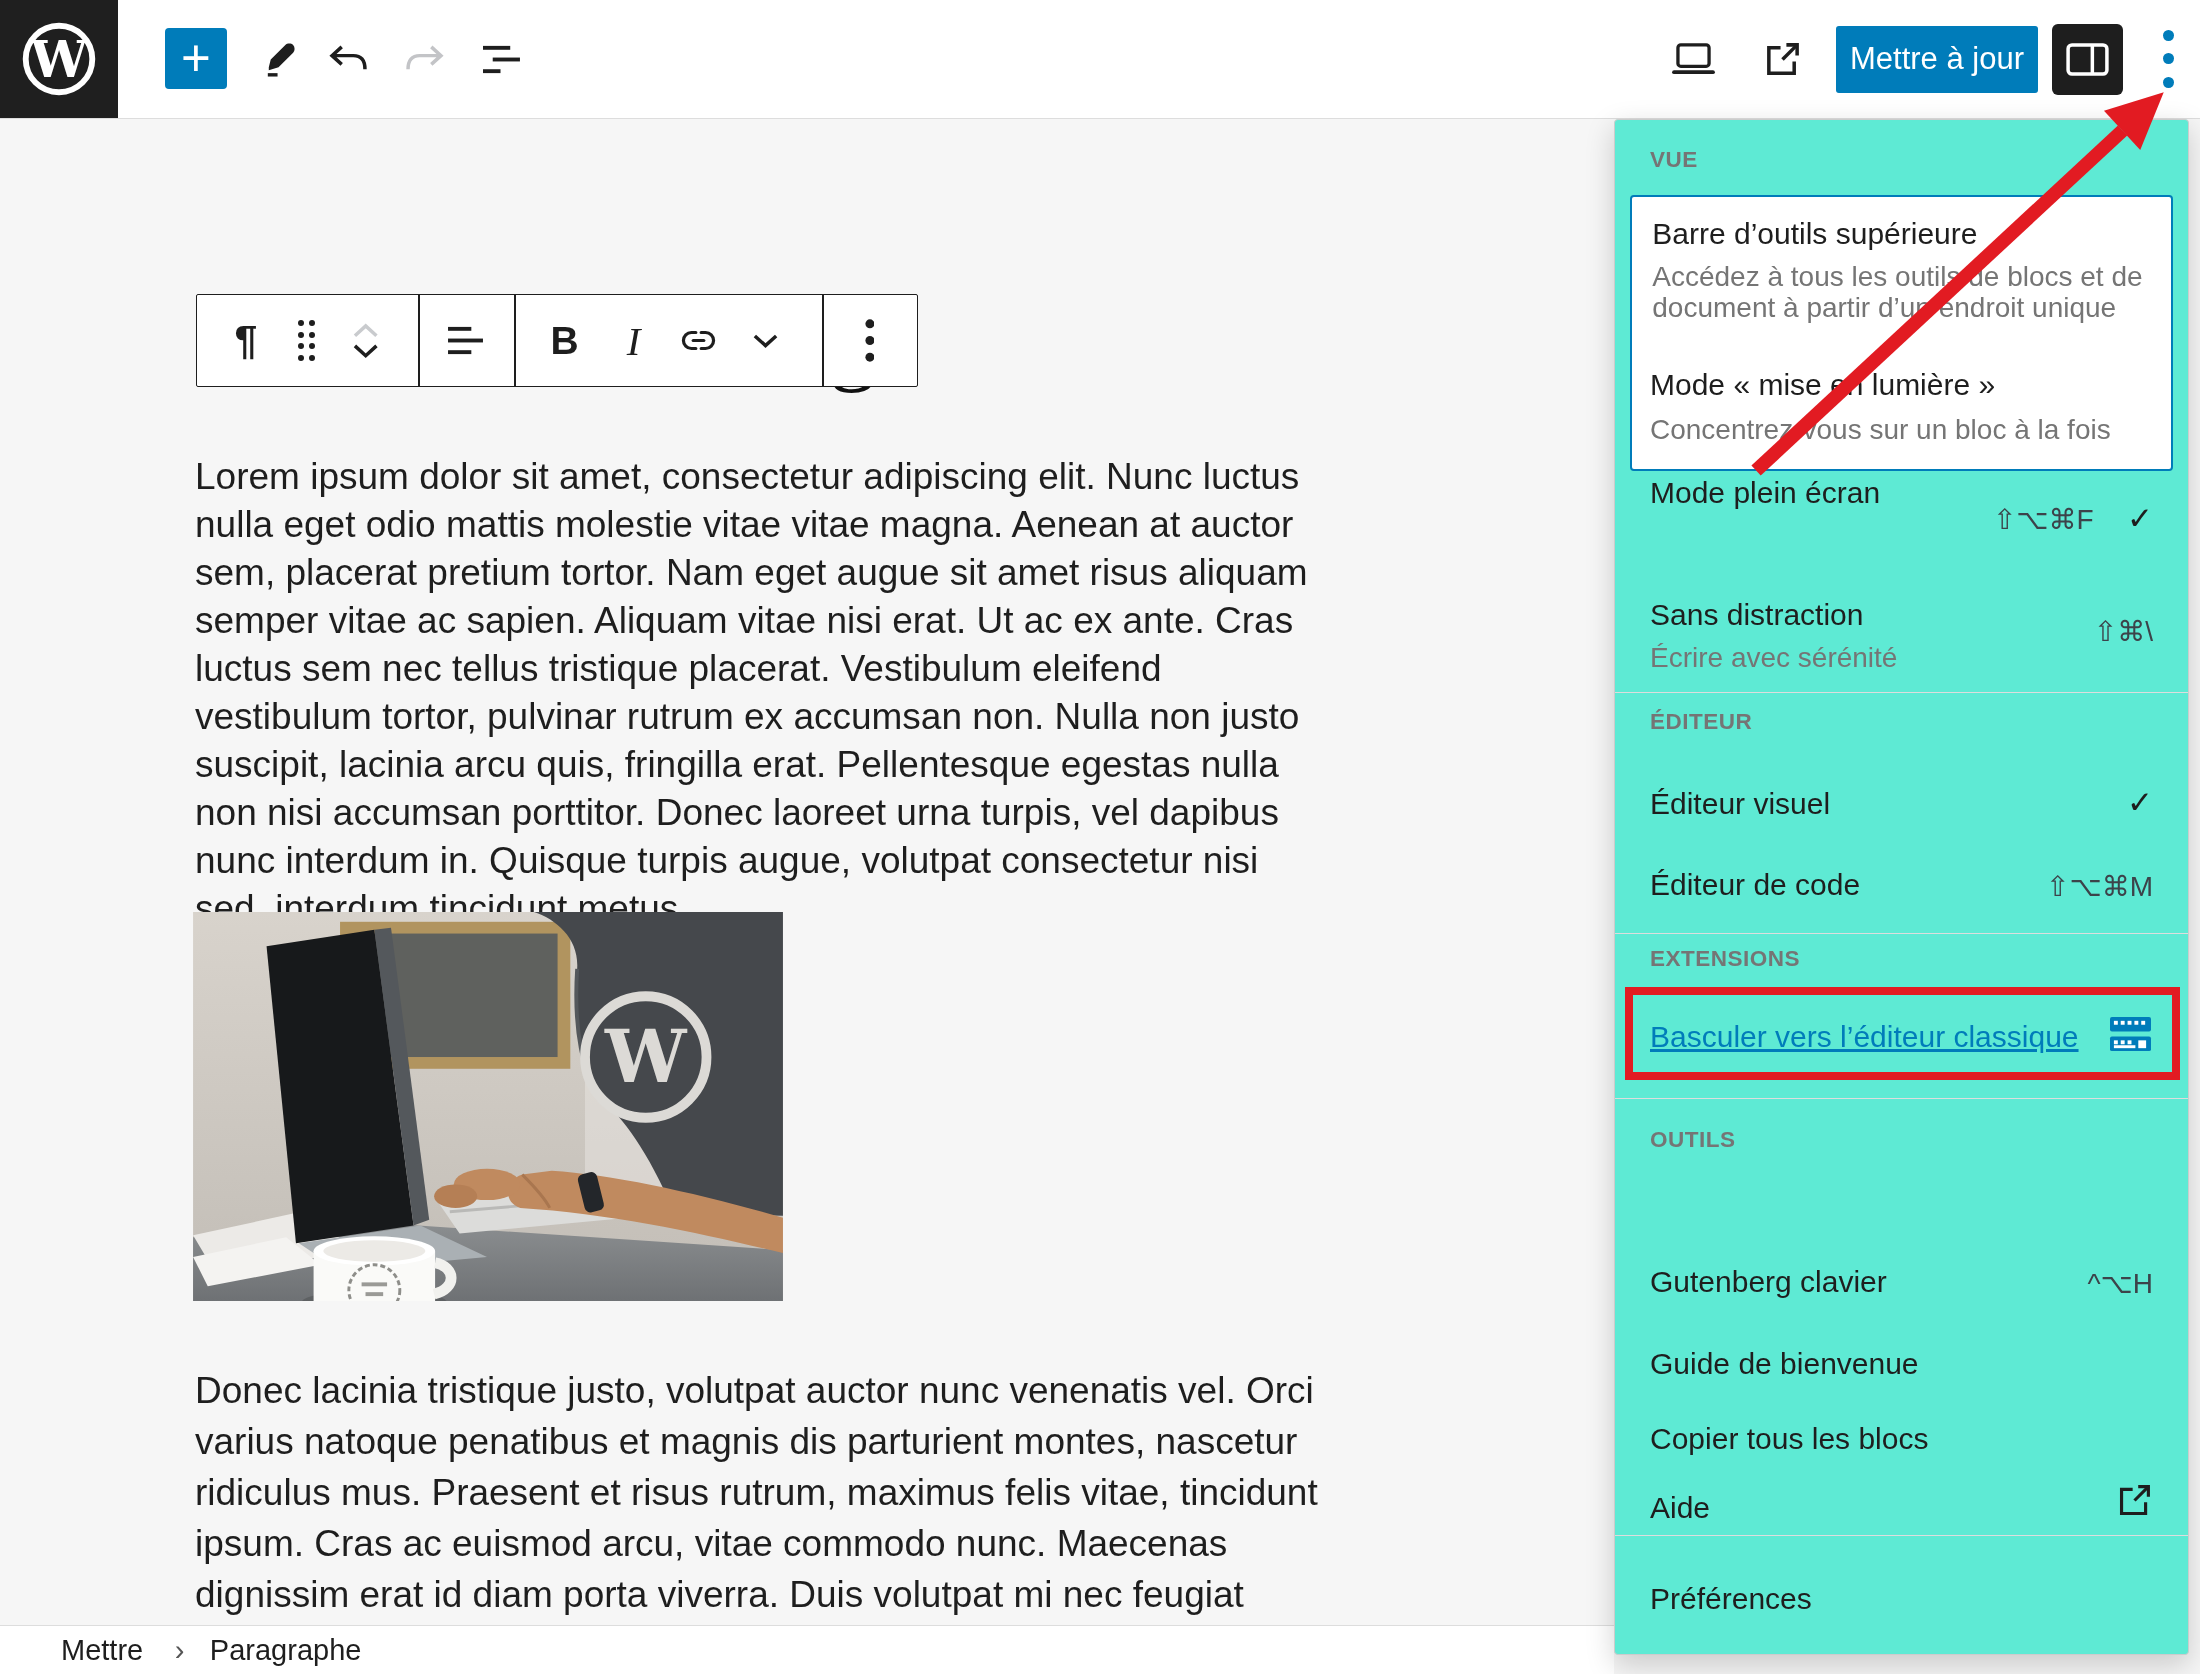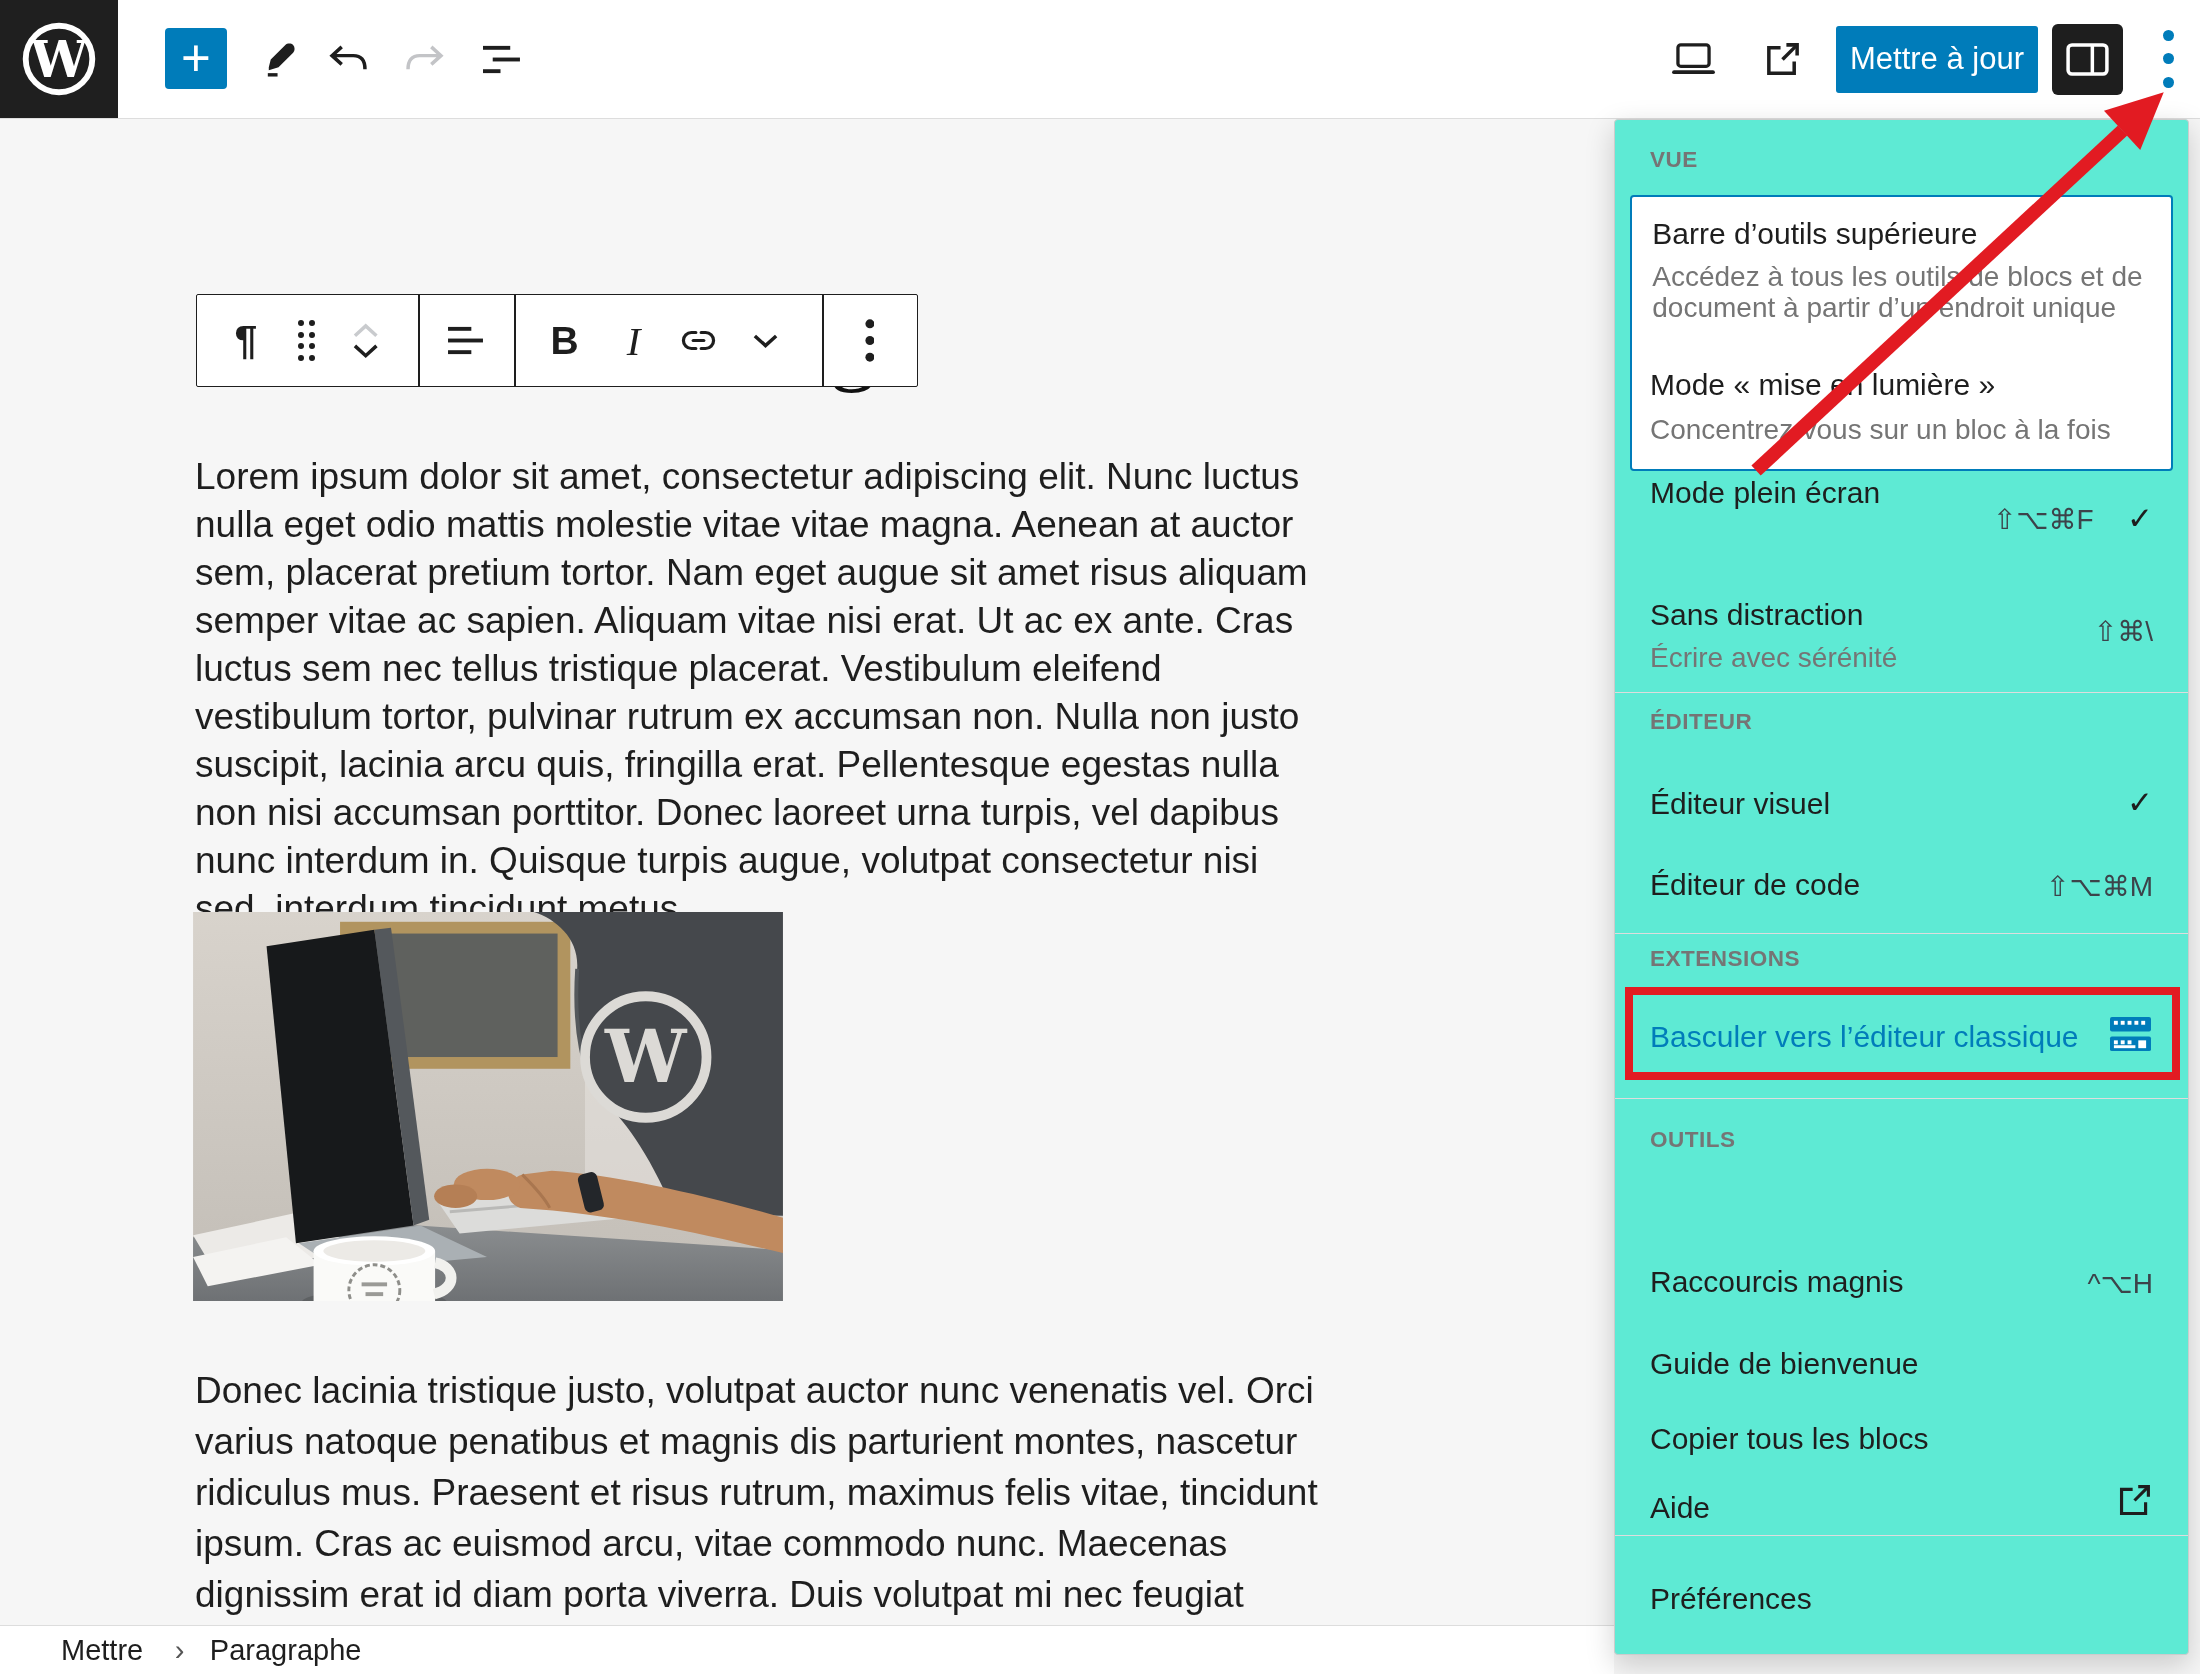--- a/index.html
+++ b/index.html
@@ -38,21 +38,21 @@
   .menu{position:absolute;left:1614px;top:119px;width:573px;height:1534px;background:#5eead4;border:1px solid #ccc;border-radius:3.9px;box-shadow:0 9.8px 29px rgba(0,0,0,.18);z-index:30;}
   .m-head{position:absolute;left:35px;font-size:22.5px;font-weight:700;letter-spacing:0.5px;color:#757575;text-transform:uppercase;}
   .m-item{position:absolute;left:35px;right:35px;font-size:30px;color:#1e1e1e;cursor:pointer;background:none;border:none;text-align:left;font-family:"Liberation Sans",sans-serif;padding:0;}
   .m-desc{position:absolute;left:35px;font-size:28px;line-height:32px;color:#757575;}
   .m-right{position:absolute;right:35px;font-size:28px;color:#3c434a;white-space:nowrap;}
   .m-check{font-size:31px;color:#1e1e1e;}
   .m-divider{position:absolute;left:0;right:0;height:1px;background:#ddd;}
   .focus-box{position:absolute;left:14.7px;top:75px;right:14.7px;height:276px;box-sizing:border-box;border:2.9px solid #007cba;border-radius:3.9px;background:#fff;cursor:pointer;}
   .focus-box .fb-title{position:absolute;left:20.6px;top:19.6px;font-size:30px;color:#1e1e1e;}
   .focus-box .fb-desc{position:absolute;left:20.6px;top:64px;width:495px;font-size:28px;line-height:31px;color:#757575;}
-  .classic-link{color:#007cba;}
+  .classic-link{color:#007cba;text-decoration:underline;}
   
   .red-box{position:absolute;left:1625px;top:987px;width:555px;height:93px;box-sizing:border-box;border:8.8px solid #e21b22;z-index:40;pointer-events:none;}
   .overlay{position:absolute;left:0;top:0;z-index:50;pointer-events:none;}
   
   .crumbbar{position:absolute;left:0;top:1625px;width:1614px;height:49px;background:#fff;border-top:1px solid #ddd;z-index:25;display:flex;align-items:center;}
   .crumbbar .crumb{font-size:29px;color:#1e1e1e;margin-left:55px;background:none;border:none;font-family:"Liberation Sans",sans-serif;cursor:pointer;}
   .crumbbar .sep{font-size:29px;color:#555;margin:0 25.5px;}
   .crumbbar .crumb2{font-size:29px;color:#1e1e1e;}
 </style>
 </head>
@@ -304,21 +304,21 @@
           <rect x="31" y="27" width="8" height="8"></rect>
       </g>
     </svg>
   </div>
 
   <div class="m-divider" style="top:978px"></div>
 
   <div class="m-head" style="top:1007px">OUTILS</div>
 
 
-  <button class="m-item" style="top:1145px">Raccourcis magnis</button>
+  <button class="m-item" style="top:1145px">Gutenberg clavier</button>
   <div class="m-right" style="top:1147px">^⌥H</div>
 
   <button class="m-item" style="top:1227px">Guide de bienvenue</button>
 
   <button class="m-item" style="top:1302px">Copier tous les blocs</button>
 
   <button class="m-item" style="top:1371px">Aide</button>
   <div class="m-right" style="top:1362px">
     <svg width="37" height="37" viewBox="0 0 40 40">
       <path d="M32 22 V34 H6 V8 H18" fill="none" stroke="#1e1e1e" stroke-width="3.4"></path>

